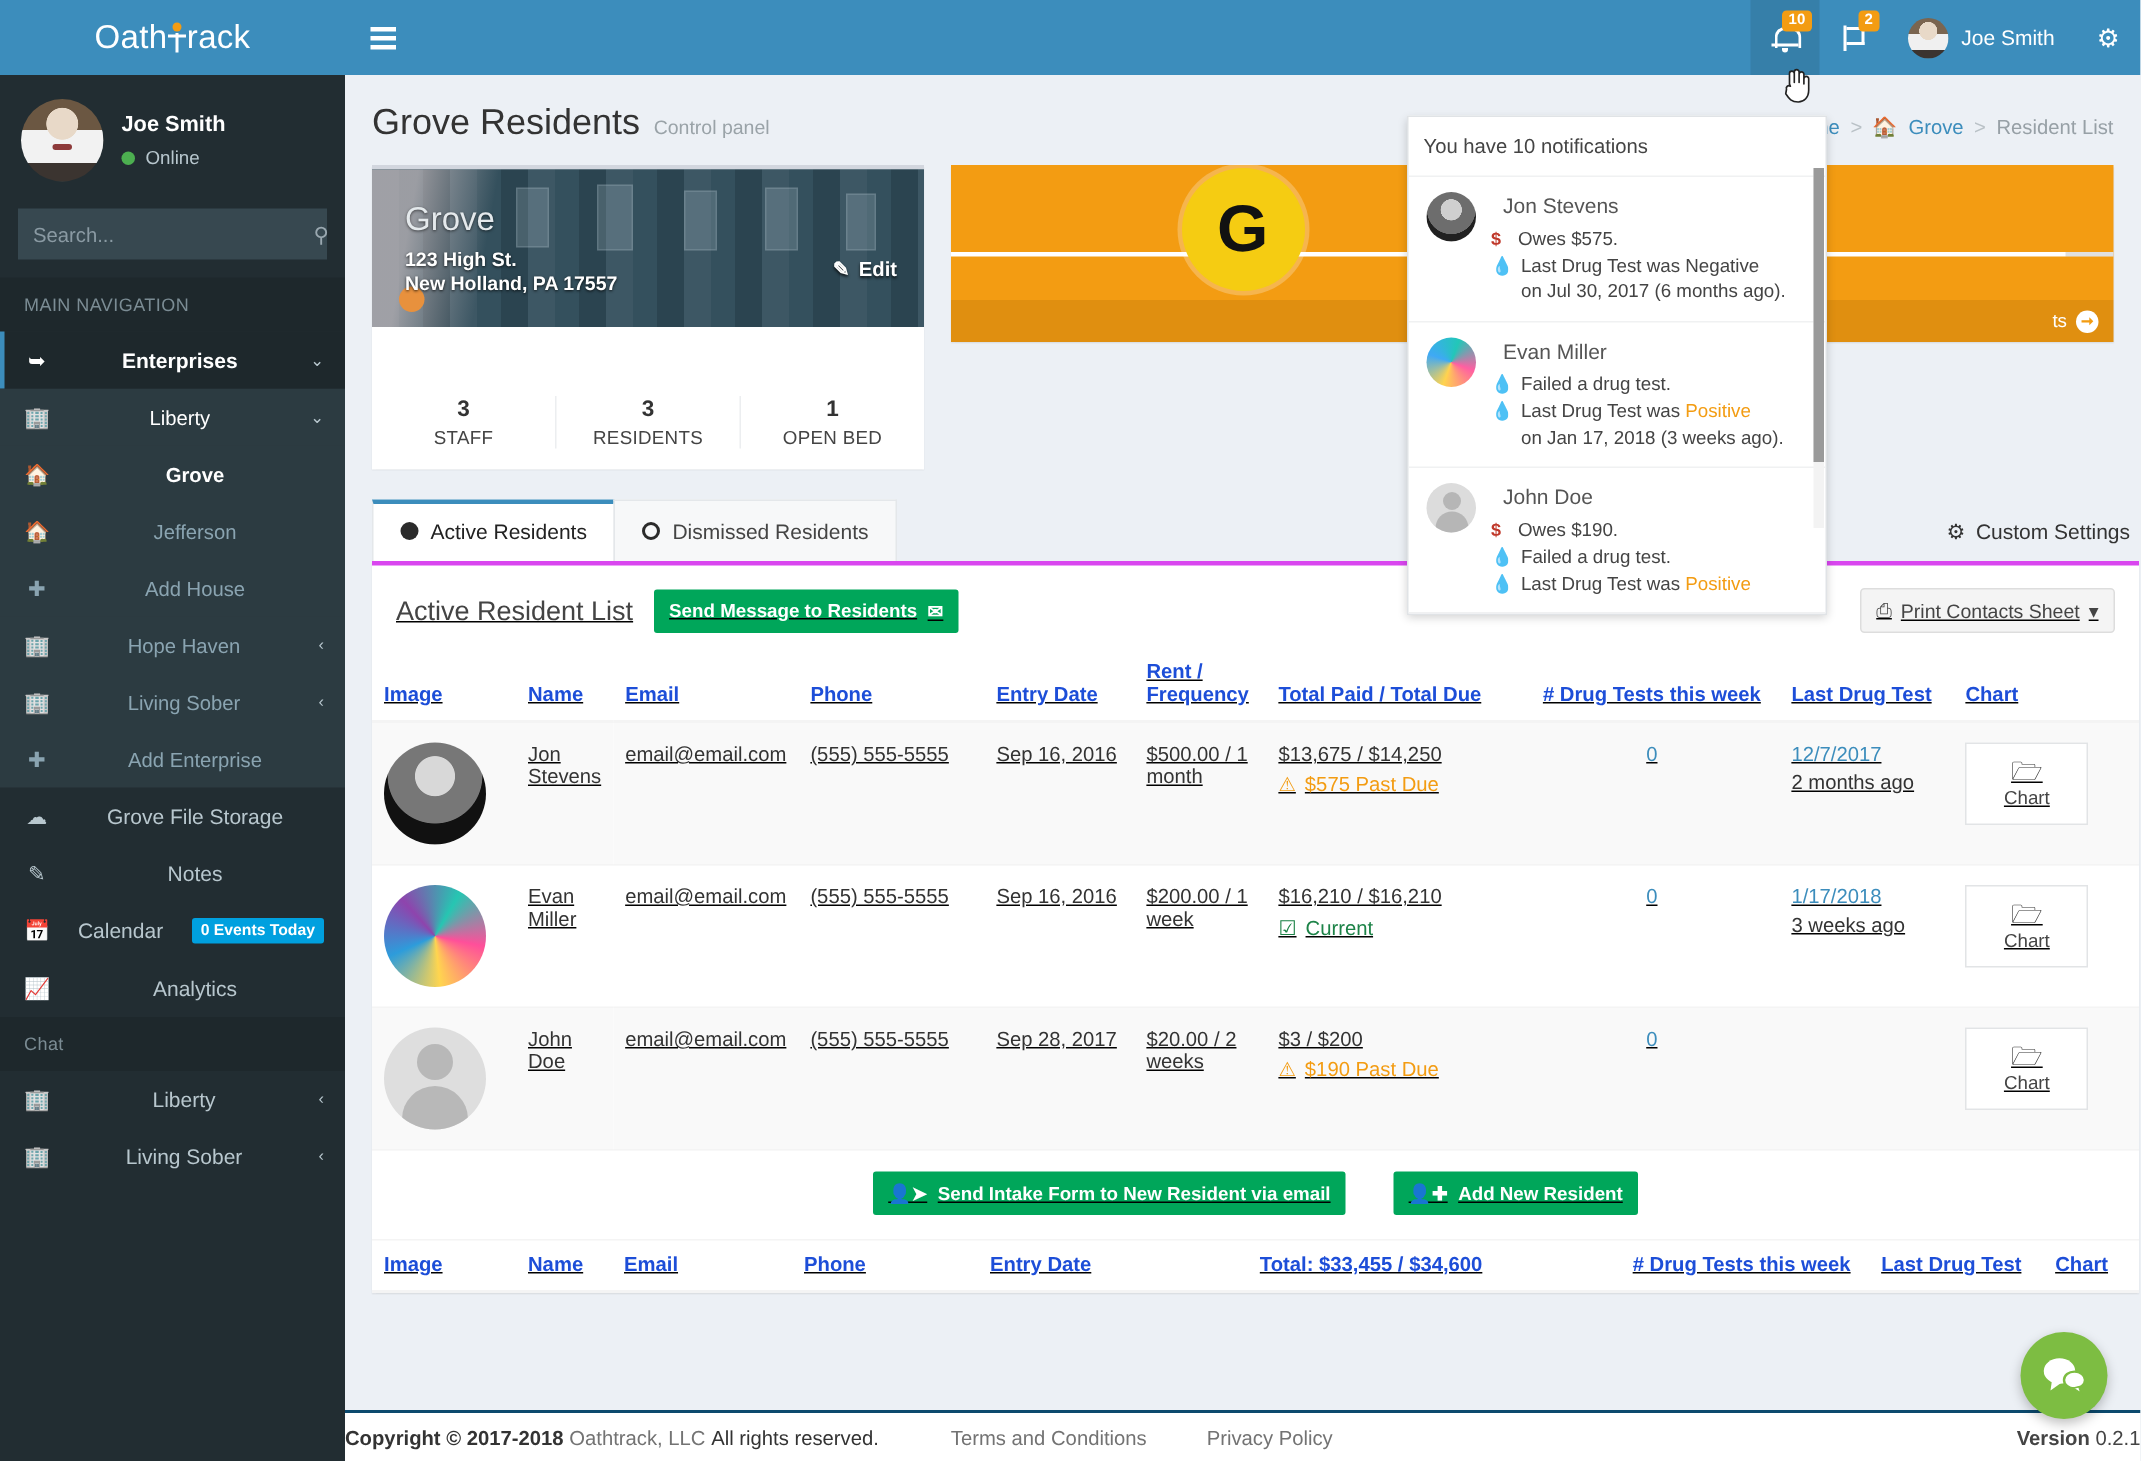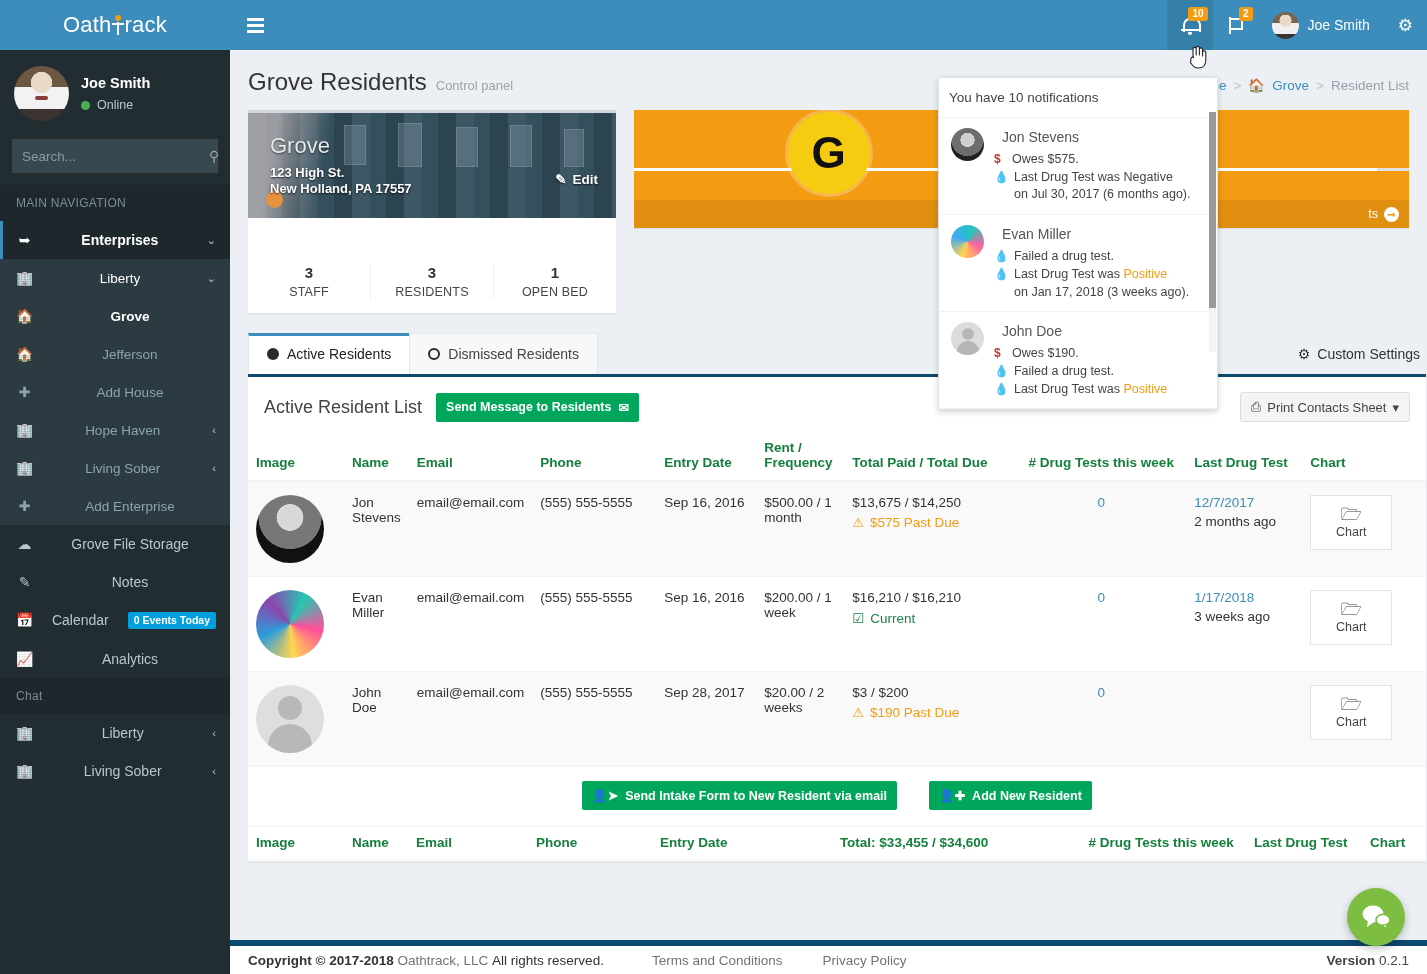--- a/index.html
+++ b/index.html
@@ -212,37 +212,37 @@
   .tab {
     padding:12px 18px; font-size:14px; color:#444; cursor:pointer;
     display:flex; align-items:center; gap:8px; background:#f7f8f9;
     border:1px solid #e4e7ea; border-bottom:0; margin-right:-1px;
   }
   .tab.active { background:#fff; color:#222; border-top:3px solid #3c8dbc; padding-top:10px; }
   .radio-on { width:12px; height:12px; border-radius:50%; background:#2b2b2b; display:inline-block; }
   .radio-off { width:12px; height:12px; border-radius:50%; border:2px solid #2b2b2b; display:inline-block; }
   .tabs-right { margin-left:auto; padding-right:6px; font-size:14px; color:#333; display:flex; align-items:center; gap:7px; cursor:pointer; }
 
-  .panel { background:#fff; border-top:3px solid #0c4a6e; box-shadow:0 1px 1px rgba(0,0,0,.07); }
+  .panel { background:#fff; border-top:3px solid #d946ef; box-shadow:0 1px 1px rgba(0,0,0,.07);text-decoration:underline; }
   .panel-head { display:flex; align-items:center; padding:15px 16px 10px 16px; gap:14px; }
   .panel-title { font-size:18px; color:#444; }
   .btn-green {
     background:#00a65a; color:#fff; border:0; font-size:12.5px; font-weight:bold;
     padding:7px 10px; cursor:pointer; display:inline-flex; align-items:center; gap:7px;
     font-family:"Liberation Sans", sans-serif; border-radius:2px;
   }
   .btn-light {
     margin-left:auto; background:#f4f4f4; border:1px solid #ddd; color:#444;
     font-size:13px; padding:6px 10px; cursor:pointer; display:inline-flex; align-items:center; gap:6px;
     font-family:"Liberation Sans", sans-serif; border-radius:3px;
   }
 
   table.res { width:100%; border-collapse:collapse; font-size:13.5px; }
   table.res th {
-    text-align:left; font-weight:bold; color:#15803d; padding:8px 8px 10px 8px;
+    text-align:left; font-weight:bold; color:#1d4ed8; padding:8px 8px 10px 8px;
     border-bottom:2px solid #f4f4f4; vertical-align:bottom; font-size:13.5px;
   }
   table.res td { padding:13px 8px; color:#333; vertical-align:top; border-bottom:1px solid #f4f4f4; }
   table.res tr.alt td { background:#f9f9f9; }
   .res-img { width:68px; height:68px; border-radius:50%; }
   .ri-jon { background:radial-gradient(circle at 50% 33%, #d8d8d8 0 23%, #777 24% 55%, #111 56%); background-color:#0d0d0d; }
   .ri-evan { background:conic-gradient(from 30deg,#26c6b2,#ff4f9a,#ffd54f,#2d9cdb,#8e44ad,#26c6b2); }
   .ri-john { background:#dedede; position:relative; overflow:hidden; }
   .ri-john::before{ content:""; position:absolute; left:50%; top:16%; transform:translateX(-50%); width:24px; height:24px; border-radius:50%; background:#b8b8b8; }
   .ri-john::after{ content:""; position:absolute; left:50%; top:57%; transform:translateX(-50%); width:44px; height:34px; border-radius:22px 22px 0 0; background:#b8b8b8; }
@@ -255,22 +255,22 @@
     display:flex; flex-direction:column; align-items:center; justify-content:center; gap:2px;
     cursor:pointer; font-size:12.5px; color:#444;
   }
   .folder-ico { font-size:17px; color:#333; line-height:1; }
   .tfoot-bar { padding:14px 0 16px 0; display:flex; justify-content:center; gap:32px; border-bottom:1px solid #f4f4f4; }
   .center-num { text-align:center; }
 
   
   .footer {
     position:absolute; left:230px; right:0; bottom:0; height:34px; background:#fff;
-    border-top:6px solid #0c4a6e; display:flex; align-items:center;
-    padding:0 18px; font-size:13.5px; color:#333; gap:0;
+    border-top:2px solid #0c4a6e; display:flex; align-items:center;
+    padding:0 0; font-size:13.5px; color:#333; gap:0;
   }
   .footer .flinks { display:flex; gap:40px; margin-left:48px; }
   .footer a { color:#737373; text-decoration:none; }
   .footer .ver { margin-left:auto; color:#444; }
   .footer b { font-weight:bold; }
 
   .chat-fab {
     position:absolute; right:22px; bottom:28px; width:58px; height:58px; border-radius:50%;
     background:#7dbd42; display:flex; align-items:center; justify-content:center;
     box-shadow:0 3px 8px rgba(0,0,0,.25); cursor:pointer; z-index:40;

